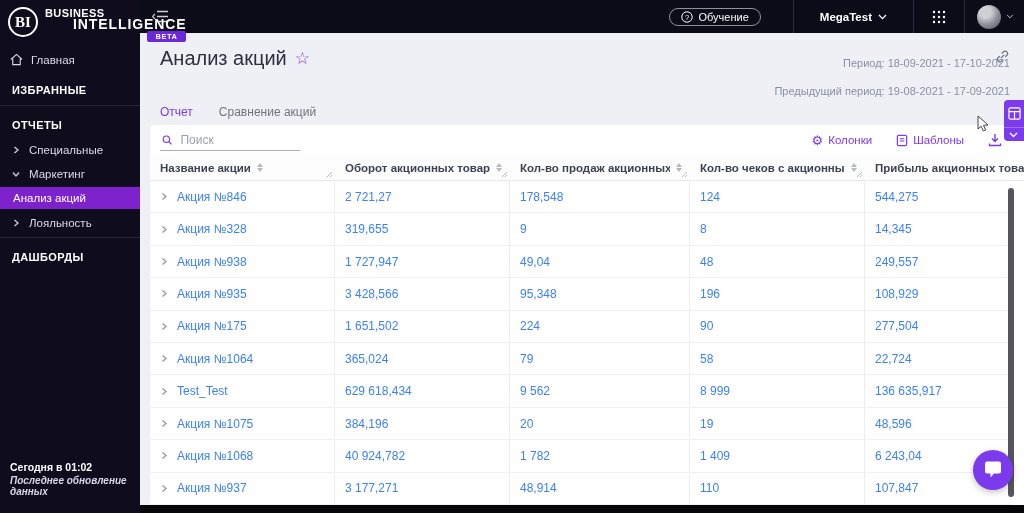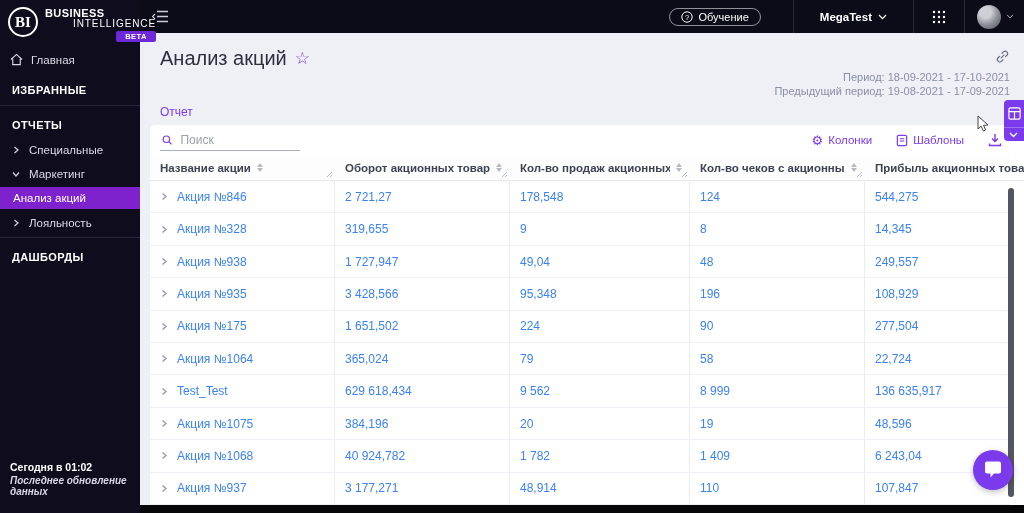--- a/index.html
+++ b/index.html
@@ -6,21 +6,21 @@
   html,body { width:1024px; height:513px; overflow:hidden; font-family:"Liberation Sans", sans-serif; }
   .app { position:relative; width:1024px; height:513px; background:#EEF0F6; }
 
   
   .sidebar { position:absolute; left:0; top:0; width:140px; height:513px; background:#0E0C1D; color:#DDDAE8; z-index:5; }
   .logo-row { display:flex; gap:7px; padding:7px 8px 4px 8px; align-items:flex-start; }
   .logo-circle { width:30px; height:30px; border:2px solid #fff; border-radius:50%; color:#fff;
     font-family:"Liberation Serif", serif; font-weight:bold; font-size:15px; display:flex; align-items:center; justify-content:center; flex:none; }
   .logo-text { display:flex; flex-direction:column; align-items:flex-start; }
   .logo-line1 { font-size:11px; font-weight:bold; color:#fff; letter-spacing:.4px; line-height:12px; }
-  .logo-line2 { font-size:10px; font-weight:normal; color:#fff; letter-spacing:.9px; line-height:10px;padding-left:28px; }
+  .logo-line2 { font-size:14px; font-weight:bold; color:#fff; letter-spacing:.9px; line-height:10px;padding-left:28px; }
   .beta-badge { align-self:flex-end; background:#6D28D9; color:#fff; font-size:7.5px; font-weight:bold;
     padding:1px 9px; border-radius:2px; margin-top:2px; letter-spacing:.5px;text-align:right; }
   .side-item { display:flex; align-items:center; gap:8px; padding:7px 10px; font-size:11.5px; color:#DDDAE8; cursor:pointer; }
   .side-item svg { flex:none; }
   .side-section { padding:11px 12px 7px 12px; font-size:11px; font-weight:bold; color:#fff; letter-spacing:.4px; }
   .side-divider { border-top:1px solid #28243a; margin:2px 0; }
   .tree-item { display:flex; align-items:center; gap:9px; padding:6px 12px; font-size:11.5px; color:#DDDAE8; cursor:pointer; }
   .tree-item .chev { color:#cfcbe0; display:flex; }
   .side-active { background:#7E22CE; color:#fff; padding:5px 12px 5px 13px; font-size:11.5px; margin:1px 0 2px 0; cursor:pointer; }
   .side-footer { position:absolute; left:10px; bottom:16px;margin-top:28px; }
@@ -39,21 +39,21 @@
   .avatar-wrap { display:flex; align-items:center; gap:5px; padding:0 10px 0 12px; cursor:pointer; }
   .avatar { width:24px; height:24px; border-radius:50%; background:radial-gradient(circle at 35% 30%, #cfd0d6 0 25%, #8d8f98 55%, #4d4f5a 100%); }
 
   
   .content { position:absolute; left:140px; top:33px; right:0; bottom:0; background:#EEF0F6; }
   .page-title-row { position:absolute; left:20px; top:14px; display:flex; align-items:center; gap:8px; }
   .page-title { font-size:20px; color:#2F2F3E; font-weight:normal; }
   .star { color:#7C3AED; font-size:17px; line-height:17px; cursor:pointer; }
   .link-btn { position:absolute; right:14px; top:16px; cursor:pointer; display:flex; }
   .period-line { position:absolute; right:14px; font-size:11px; color:#8A8FA3; }
-  .period-1 { top:38px; } .period-2 { top:52px; }
+  .period-1 { top:24px; } .period-2 { top:52px; }
 
   .tabs { position:absolute; left:20px; top:72px; display:flex; gap:26px; }
   .tab { font-size:12px; padding-bottom:6px; cursor:pointer; }
   .tab.active { color:#7C3AED; border-bottom:2.5px solid #7C3AED; }
   .tab.inactive { color:#6F7480; }
 
   .panel { position:absolute; left:10px; top:92px; right:0; bottom:8px; background:#fff; border-radius:5px 0 0 0; }
   .toolbar { position:absolute; left:0; right:0; top:0; height:30px; display:flex; align-items:center; }
   .search-box { margin-left:10px; display:flex; align-items:center; gap:8px; width:140px; border-bottom:1px solid #A9AEBC; padding:3px 2px; }
   .search-box input { border:none; outline:none; font-size:12px; color:#3F4254; width:100%; background:transparent; font-family:"Liberation Sans",sans-serif; }
@@ -215,20 +215,21 @@
     <span class="link-btn">
       <svg width="15" height="15" viewBox="0 0 16 16">
         <path d="M6.5 9.5 L9.5 6.5 M7.5 4.5 L9 3 a2.6 2.6 0 0 1 3.7 3.7 L11.2 8.2 M8.5 11.5 L7 13 a2.6 2.6 0 0 1 -3.7 -3.7 L4.8 7.8" fill="none" stroke="#6B7280" stroke-width="1.3" stroke-linecap="round"></path>
       </svg>
     </span>
     <div class="period-line period-1">Период: 18-09-2021 - 17-10-2021</div>
     <div class="period-line period-2">Предыдущий период: 19-08-2021 - 17-09-2021</div>
 
     <div class="tabs">
       <span class="tab active">Отчет</span>
+      <span class="tab inactive">Сравнение акций</span>
     </div>
 
     <div class="panel">
 
       <div class="toolbar">
         <div class="search-box">
           <svg width="12" height="12" viewBox="0 0 13 13">
             <circle cx="5.5" cy="5.5" r="4" fill="none" stroke="#7C3AED" stroke-width="1.5"></circle>
             <path d="M8.7 8.7 L12 12" stroke="#7C3AED" stroke-width="1.5"></path>
           </svg>

